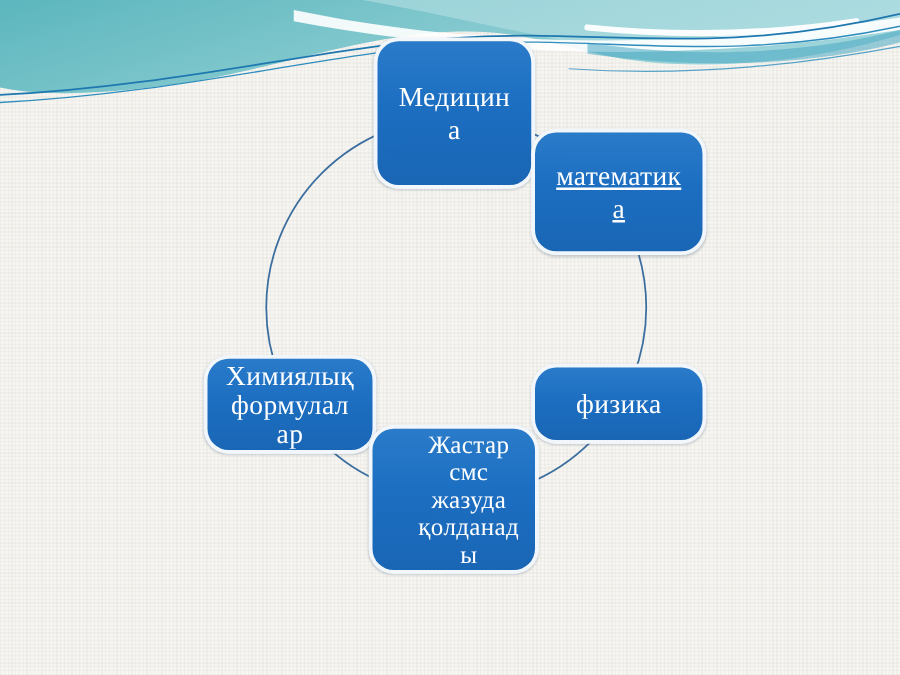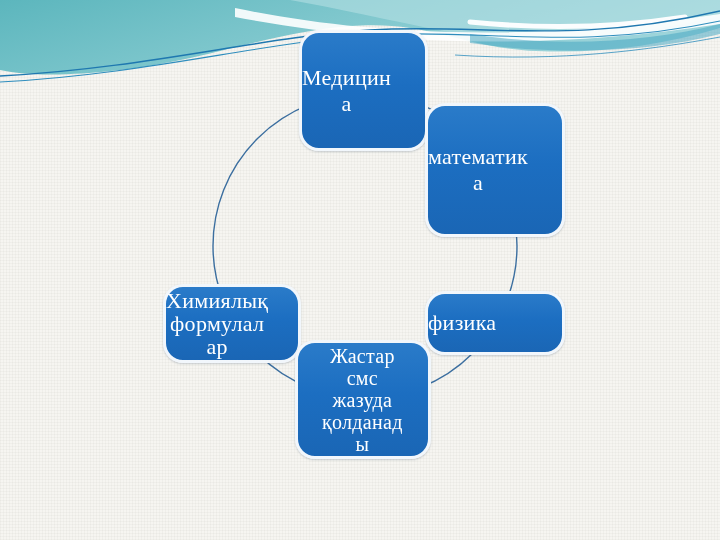--- a/index.html
+++ b/index.html
@@ -11,37 +11,37 @@
     background-image:
       repeating-linear-gradient(90deg, rgba(165,165,155,0.08) 0 1px, transparent 1px 3px),
       repeating-linear-gradient(0deg, rgba(165,165,155,0.08) 0 1px, transparent 1px 3px);
     font-family:"Liberation Serif","DejaVu Serif",serif;
   }
   .header-wave{position:absolute;top:0;left:0;display:block;}
   .cycle-circle{position:absolute;top:0;left:0;pointer-events:none;}
   .node{
     position:absolute;
     box-sizing:border-box;
-    display:flex;align-items:center;justify-content:flex-start;
+    display:flex;align-items:center;justify-content:center;
     text-align:center;
     background:linear-gradient(180deg,#2a7bc9 0%,#1c6ec1 45%,#1a66b5 100%);
     border:3px solid rgba(253,254,255,0.95);
     border-radius:20px;
     box-shadow:0 1px 2px rgba(60,80,105,0.25);
     color:#ffffff;
   }
   .node-label{
     white-space:pre-line;
     font-size:22px;
     line-height:1.18;
     letter-spacing:0.3px;
   }
   .node-medicine   {left:299px; top:30px;  width:129px; height:121px;}
   .node-textbooks  {left:163px; top:109px; width:138px; height:118px;}
-  .node-math       {left:425px; top:103px; width:140px; height:134px;}
+  .node-math       {left:425px; top:103px; width:140px; height:101px;text-decoration:underline;}
   .node-chem       {left:163px; top:284px; width:138px; height:79px;  }
   .node-chem .node-label{line-height:1.06;}
   .node-physics    {left:425px; top:291px; width:140px; height:64px;}
   .node-sms        {left:295px; top:340px; width:136px; height:119px;}
   .node-sms .node-label{font-size:20px;line-height:1.1;margin-left:24px;}
 </style>
 </head>
 <body>
 
 <div class="slide">

